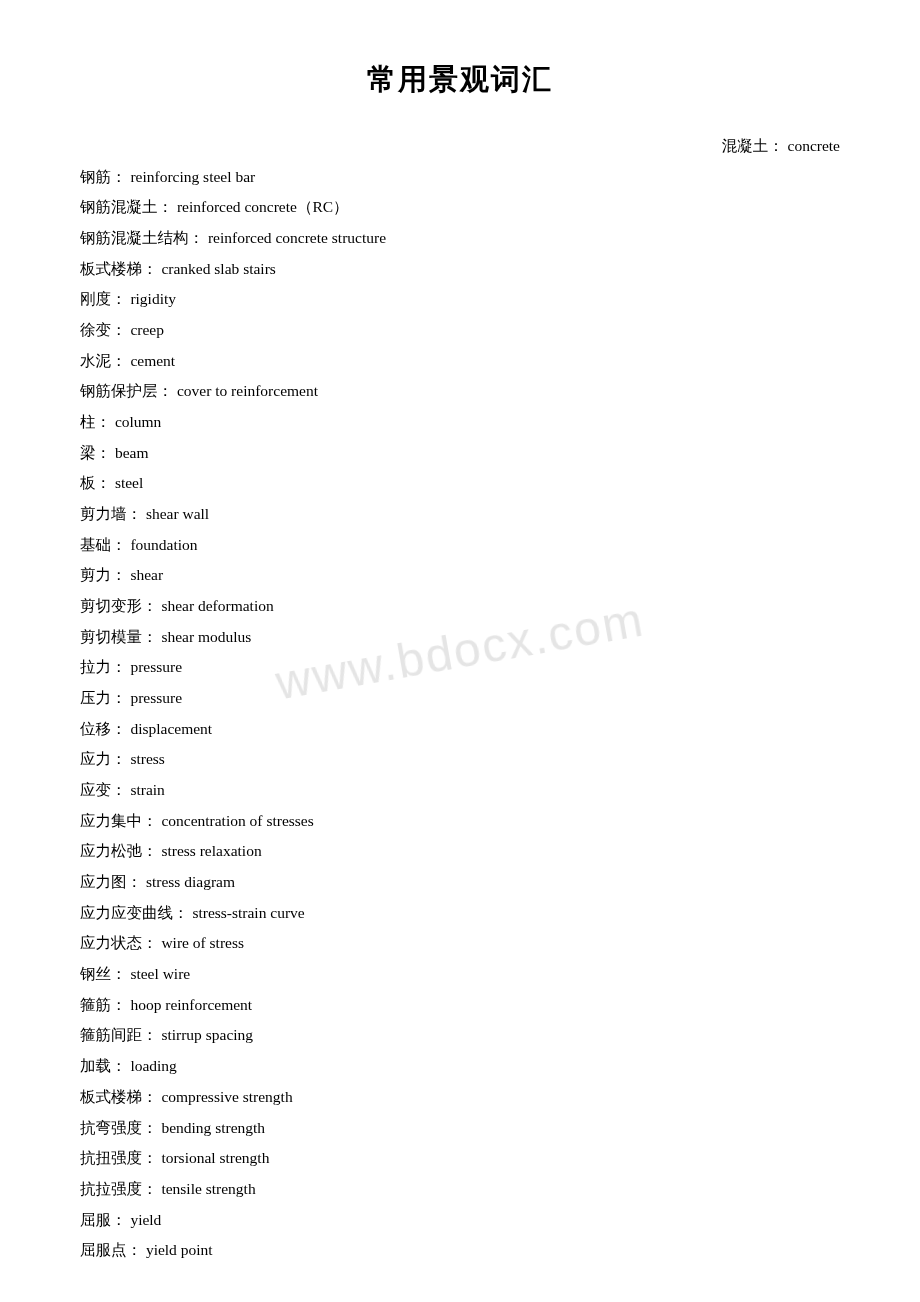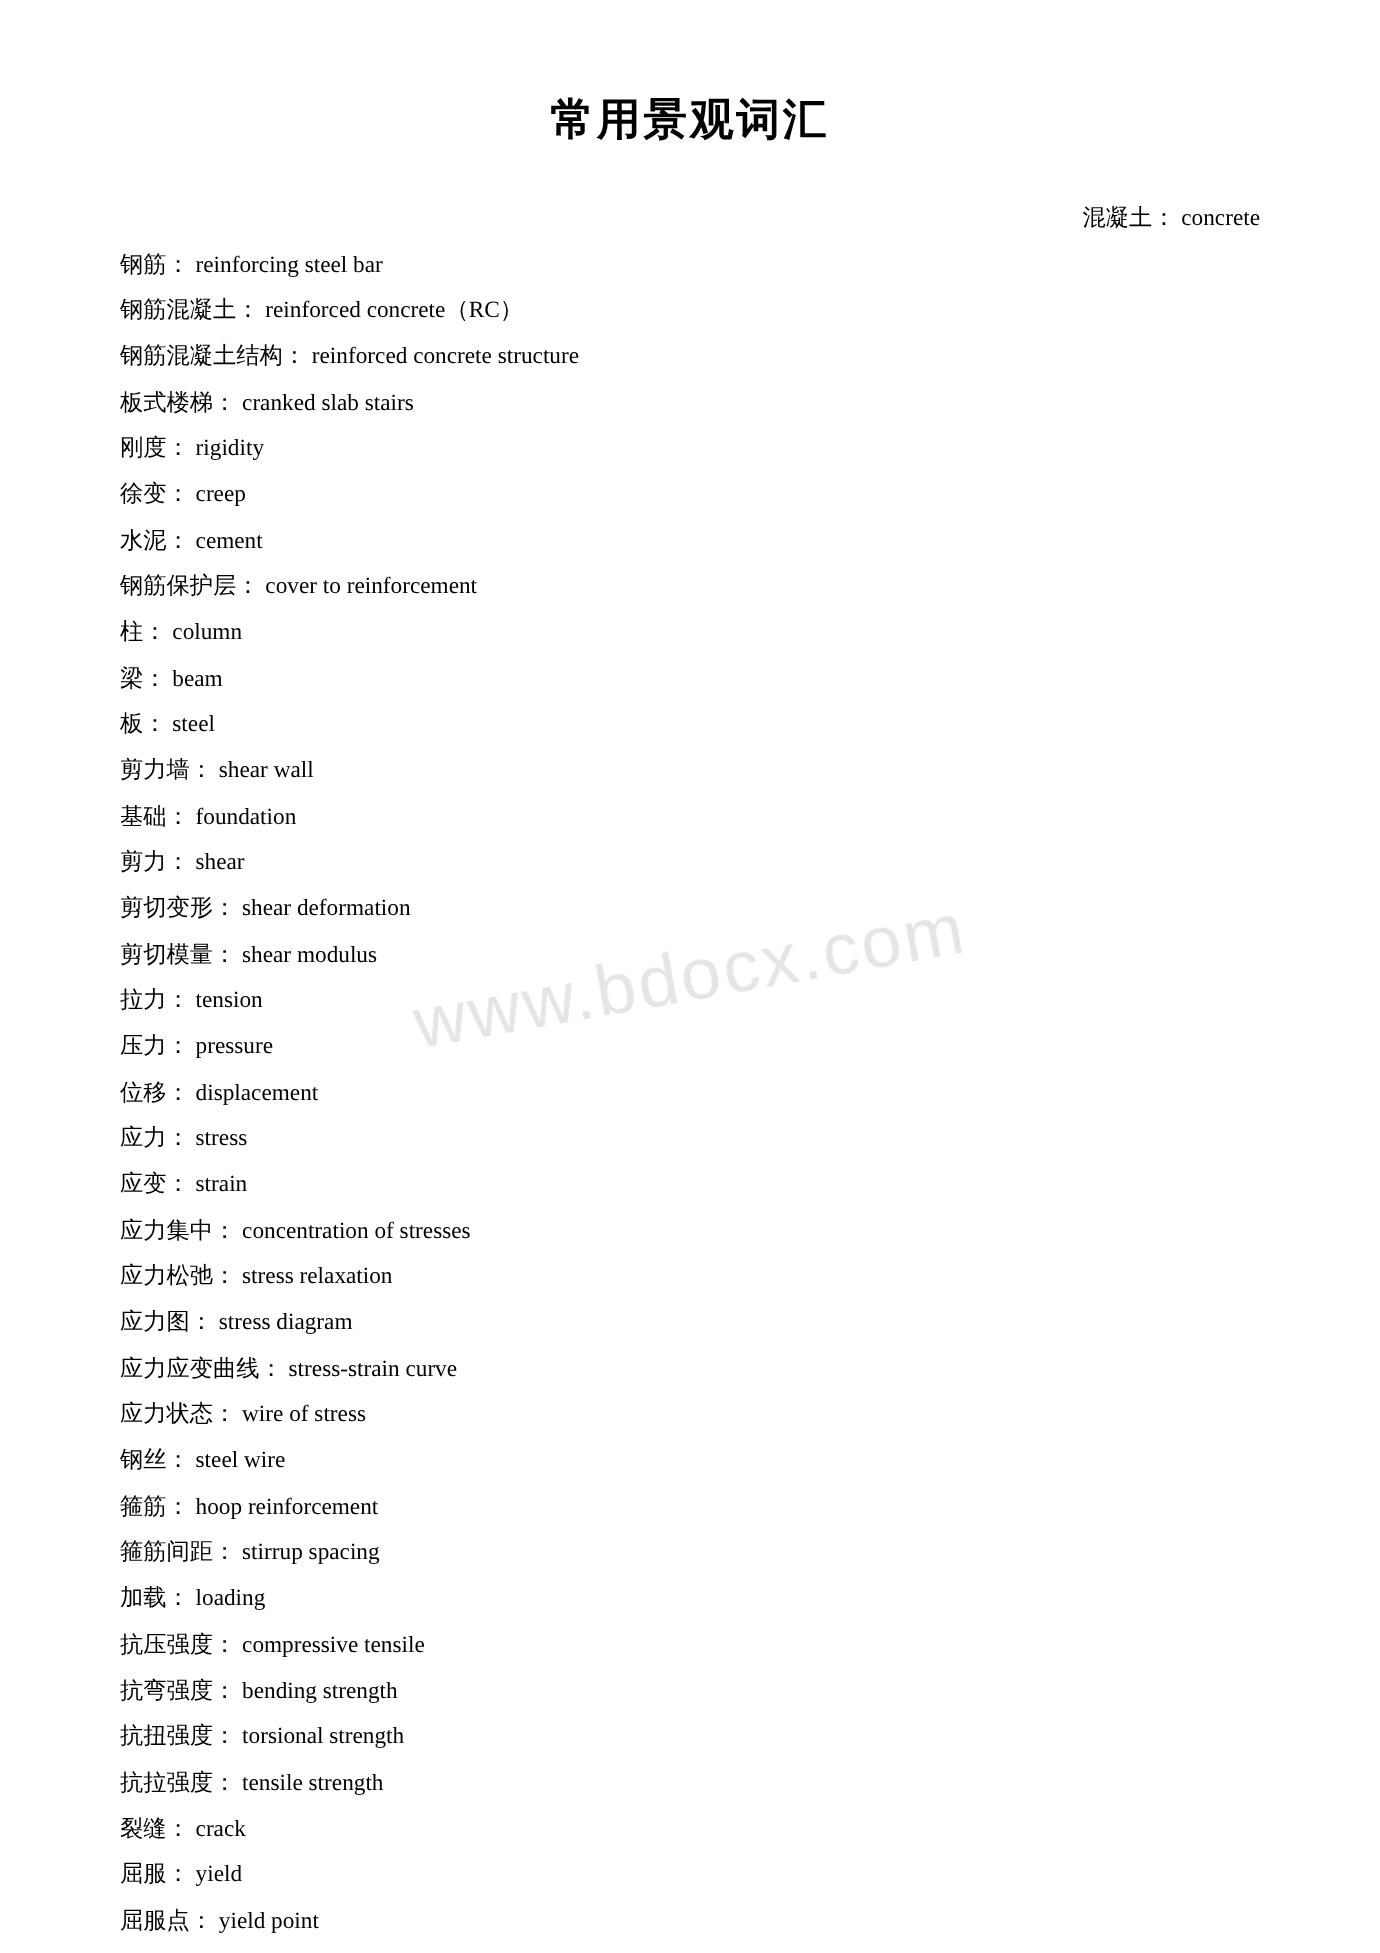--- a/index.html
+++ b/index.html
@@ -74,34 +74,33 @@
     <li>水泥： cement</li>
     <li>钢筋保护层： cover to reinforcement</li>
     <li>柱： column</li>
     <li>梁： beam</li>
     <li>板： steel</li>
     <li>剪力墙： shear wall</li>
     <li>基础： foundation</li>
     <li>剪力： shear</li>
     <li>剪切变形： shear deformation</li>
     <li>剪切模量： shear modulus</li>
-    <li>拉力： tension</li>
+    <li>拉力： pressure</li>
     <li>压力： pressure</li>
     <li>位移： displacement</li>
     <li>应力： stress</li>
     <li>应变： strain</li>
     <li>应力集中： concentration of stresses</li>
     <li>应力松弛： stress relaxation</li>
     <li>应力图： stress diagram</li>
     <li>应力应变曲线： stress-strain curve</li>
     <li>应力状态： wire of stress</li>
     <li>钢丝： steel wire</li>
     <li>箍筋： hoop reinforcement</li>
     <li>箍筋间距： stirrup spacing</li>
     <li>加载： loading</li>
-    <li>抗压强度： compressive tensile</li>
+    <li>板式楼梯： compressive strength</li>
     <li>抗弯强度： bending strength</li>
     <li>抗扭强度： torsional strength</li>
     <li>抗拉强度： tensile strength</li>
-    <li>裂缝： crack</li>
     <li>屈服： yield</li>
     <li>屈服点： yield point</li>
   </ul>
 
 </body></html>

